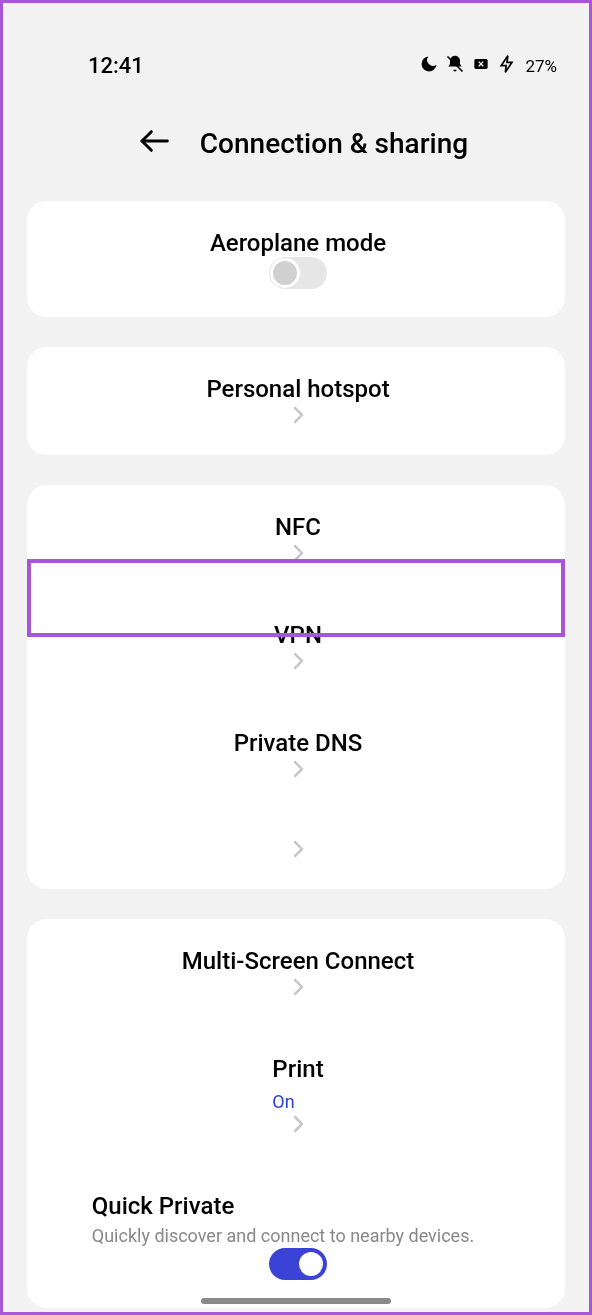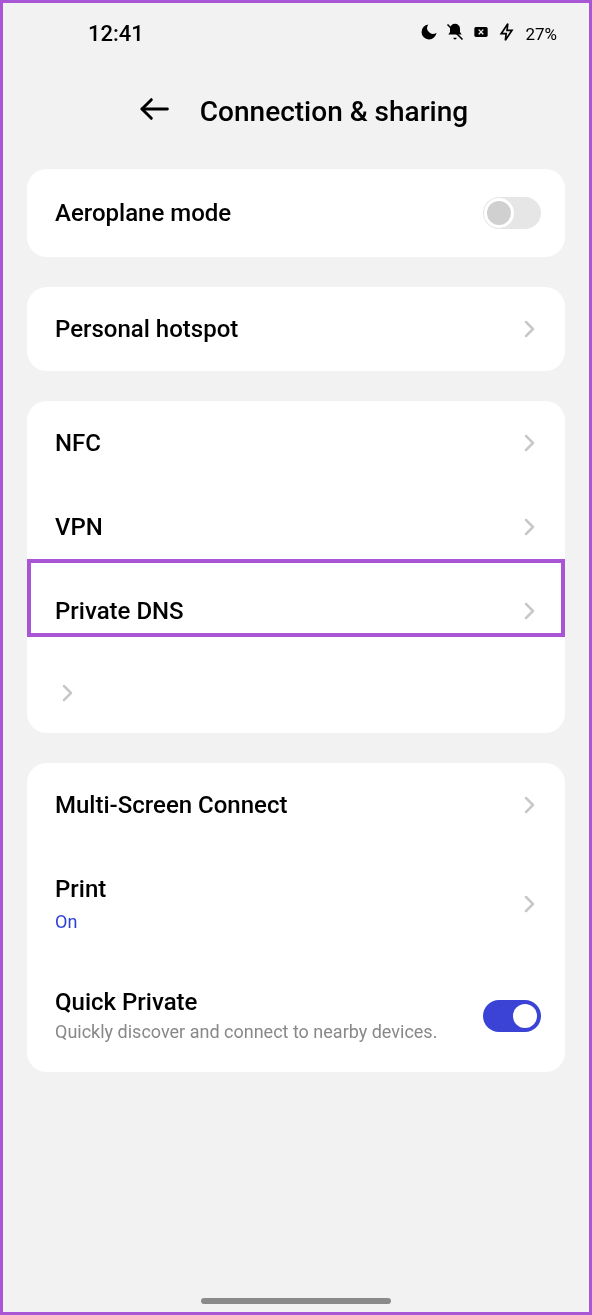--- a/index.html
+++ b/index.html
@@ -1,31 +1,31 @@
 <!DOCTYPE html>
 <html><head>
   <meta charset="utf-8">
   <style>
     * { margin: 0; padding: 0; box-sizing: border-box; font-family: -apple-system, BlinkMacSystemFont, "Segoe UI", Roboto, sans-serif; }
     body { width: 592px; height: 1315px; background: #f2f2f2; border: 3px solid #a855d6; overflow: hidden; position: relative; }
     
-    .status-bar { display: flex; justify-content: space-between; align-items: center; padding: 18px 32px 12px 85px; color: #000; }
+    .status-bar { display: flex; justify-content: space-between; align-items: center; padding: 18px 32px 12px 85px; color: #000; margin-top: 32px; }
     .status-time { font-size: 22px; font-weight: 500; }
     .status-icons { display: flex; align-items: center; gap: 6px; font-size: 18px; }
     .status-icons svg { width: 20px; height: 20px; }
     .battery-text { font-size: 17px; font-weight: 400; margin-left: 2px; }
     
     .header { display: flex; align-items: center; padding: 35px 28px 40px 42px; gap: 30px; justify-content: center; }
     .back-arrow svg { width: 32px; height: 32px; }
     .page-title { font-size: 28px; font-weight: 500; color: #000; }
     
     .content { padding: 0 24px; }
     .card { background: #fff; border-radius: 20px; margin-bottom: 30px; overflow: hidden; }
     
-    .row { display: flex; align-items: center; justify-content: space-between; padding: 28px 24px 28px 28px; position: relative; }
+    .row { display: flex; align-items: center; justify-content: space-between; padding: 28px 24px 28px 28px; position: relative; flex-direction: column; }
     .row-body { display: flex; flex-direction: column; gap: 4px; flex: 1; }
     .row-label { font-size: 24px; font-weight: 500; color: #000; }
     .row-sublabel { font-size: 18px; color: #888; line-height: 1.35; padding-right: 30px; }
     .row-status { font-size: 18px; color: #2b3fd8; margin-top: 4px; }
     
     .chevron { color: #c8c8c8; display: flex; align-items: center; }
     .chevron svg { width: 24px; height: 24px; }
     
     .toggle { width: 58px; height: 32px; border-radius: 16px; position: relative; flex-shrink: 0; }
     .toggle-off { background: #e6e6e6; }

